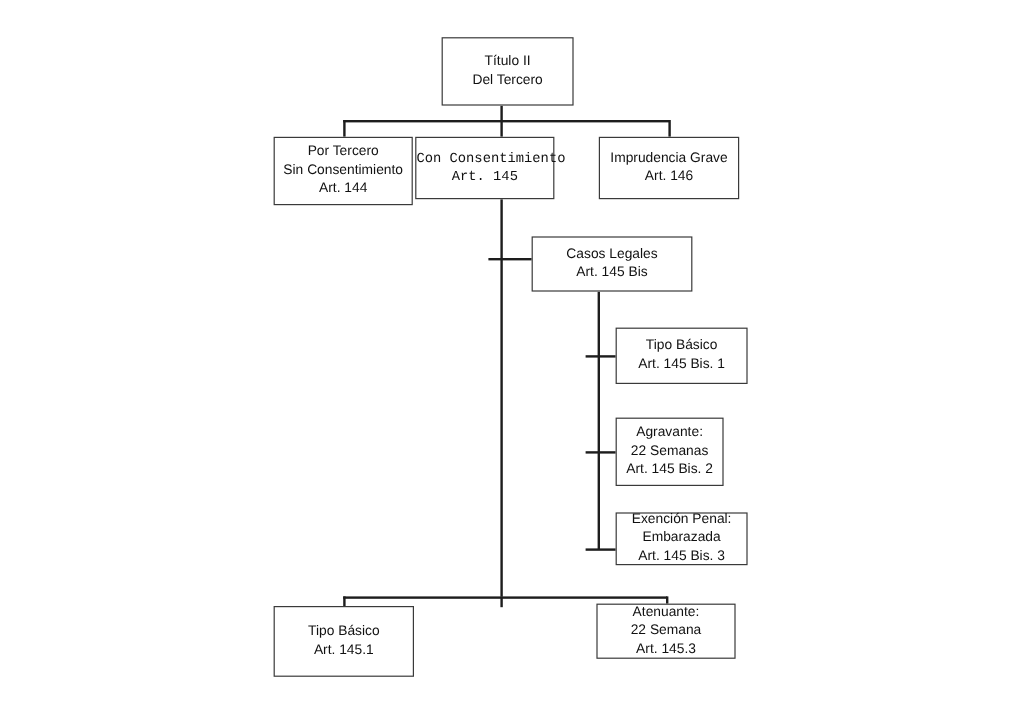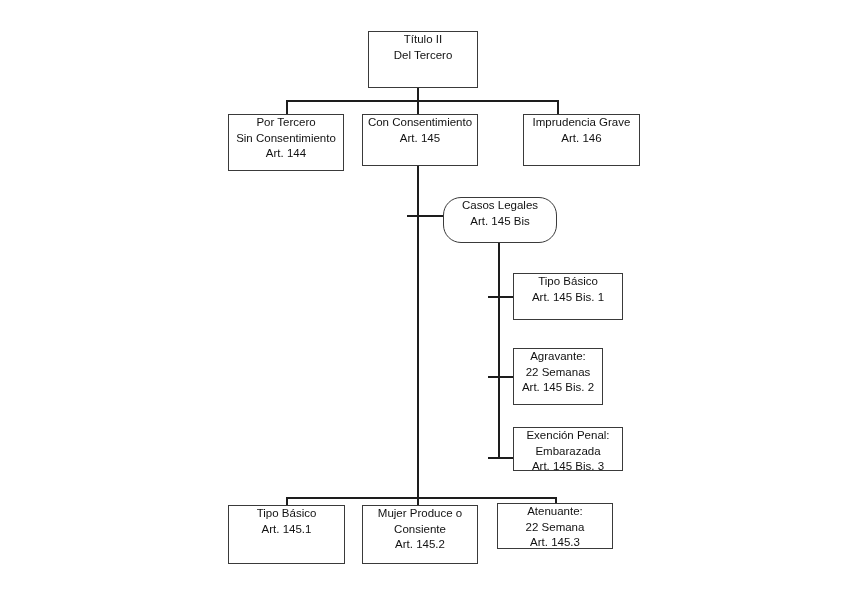--- a/index.html
+++ b/index.html
@@ -20,21 +20,21 @@
   }
   
   .node {
     position: absolute;
     box-sizing: border-box;
     background: #ffffff;
     border: 1.6px solid #3a3a3a;
     display: flex;
     flex-direction: column;
     align-items: center;
-    justify-content: flex-start;
+    justify-content: center;
     z-index: 3;
     color: #111111;
     font-size: 11.5px;
     line-height: 1.0;
   }
   .node .ln {
     display: block;
     width: 100%;
     text-align: center;
     white-space: nowrap;
@@ -85,31 +85,31 @@
     <span class="ln">Título II</span>
     <span class="ln">Del Tercero</span>
   </div>
 
   <div class="node" style="left:228px; top:114px; width:116px; height:57px;">
     <span class="ln">Por Tercero</span>
     <span class="ln">Sin Consentimiento</span>
     <span class="ln">Art. 144</span>
   </div>
 
-  <div class="node" style="left:362px; top:114px; width:116px; height:52px;">
+  <div class="node" style="left:346px; top:114px; width:116px; height:52px;font-family:Liberation Mono, monospace;">
     <span class="ln">Con Consentimiento</span>
     <span class="ln">Art. 145</span>
   </div>
 
-  <div class="node" style="left:499px; top:114px; width:117px; height:52px;margin-left:24px;">
+  <div class="node" style="left:499px; top:114px; width:117px; height:52px;">
     <span class="ln">Imprudencia Grave</span>
     <span class="ln">Art. 146</span>
   </div>
 
-  <div class="node" style="left:443px; top:197px; width:114px; height:46px;border-radius:18px;">
+  <div class="node" style="left:443px; top:197px; width:134px; height:46px;">
     <span class="ln">Casos Legales</span>
     <span class="ln">Art. 145 Bis</span>
   </div>
 
   <div class="node" style="left:513px; top:273px; width:110px; height:47px;">
     <span class="ln">Tipo Básico</span>
     <span class="ln">Art. 145 Bis. 1</span>
   </div>
 
   <div class="node" style="left:513px; top:348px; width:90px; height:57px;">
@@ -122,25 +122,20 @@
     <span class="ln">Exención Penal:</span>
     <span class="ln">Embarazada</span>
     <span class="ln">Art. 145 Bis. 3</span>
   </div>
 
   <div class="node" style="left:228px; top:505px; width:117px; height:59px;">
     <span class="ln">Tipo Básico</span>
     <span class="ln">Art. 145.1</span>
   </div>
 
-  <div class="node" style="left:362px; top:505px; width:116px; height:59px;">
-    <span class="ln">Mujer Produce o</span>
-    <span class="ln">Consiente</span>
-    <span class="ln">Art. 145.2</span>
-  </div>
 
   <div class="node" style="left:497px; top:503px; width:116px; height:46px;">
     <span class="ln">Atenuante:</span>
     <span class="ln">22 Semana</span>
     <span class="ln">Art. 145.3</span>
   </div>
 
 </div>
 
 </body></html>

